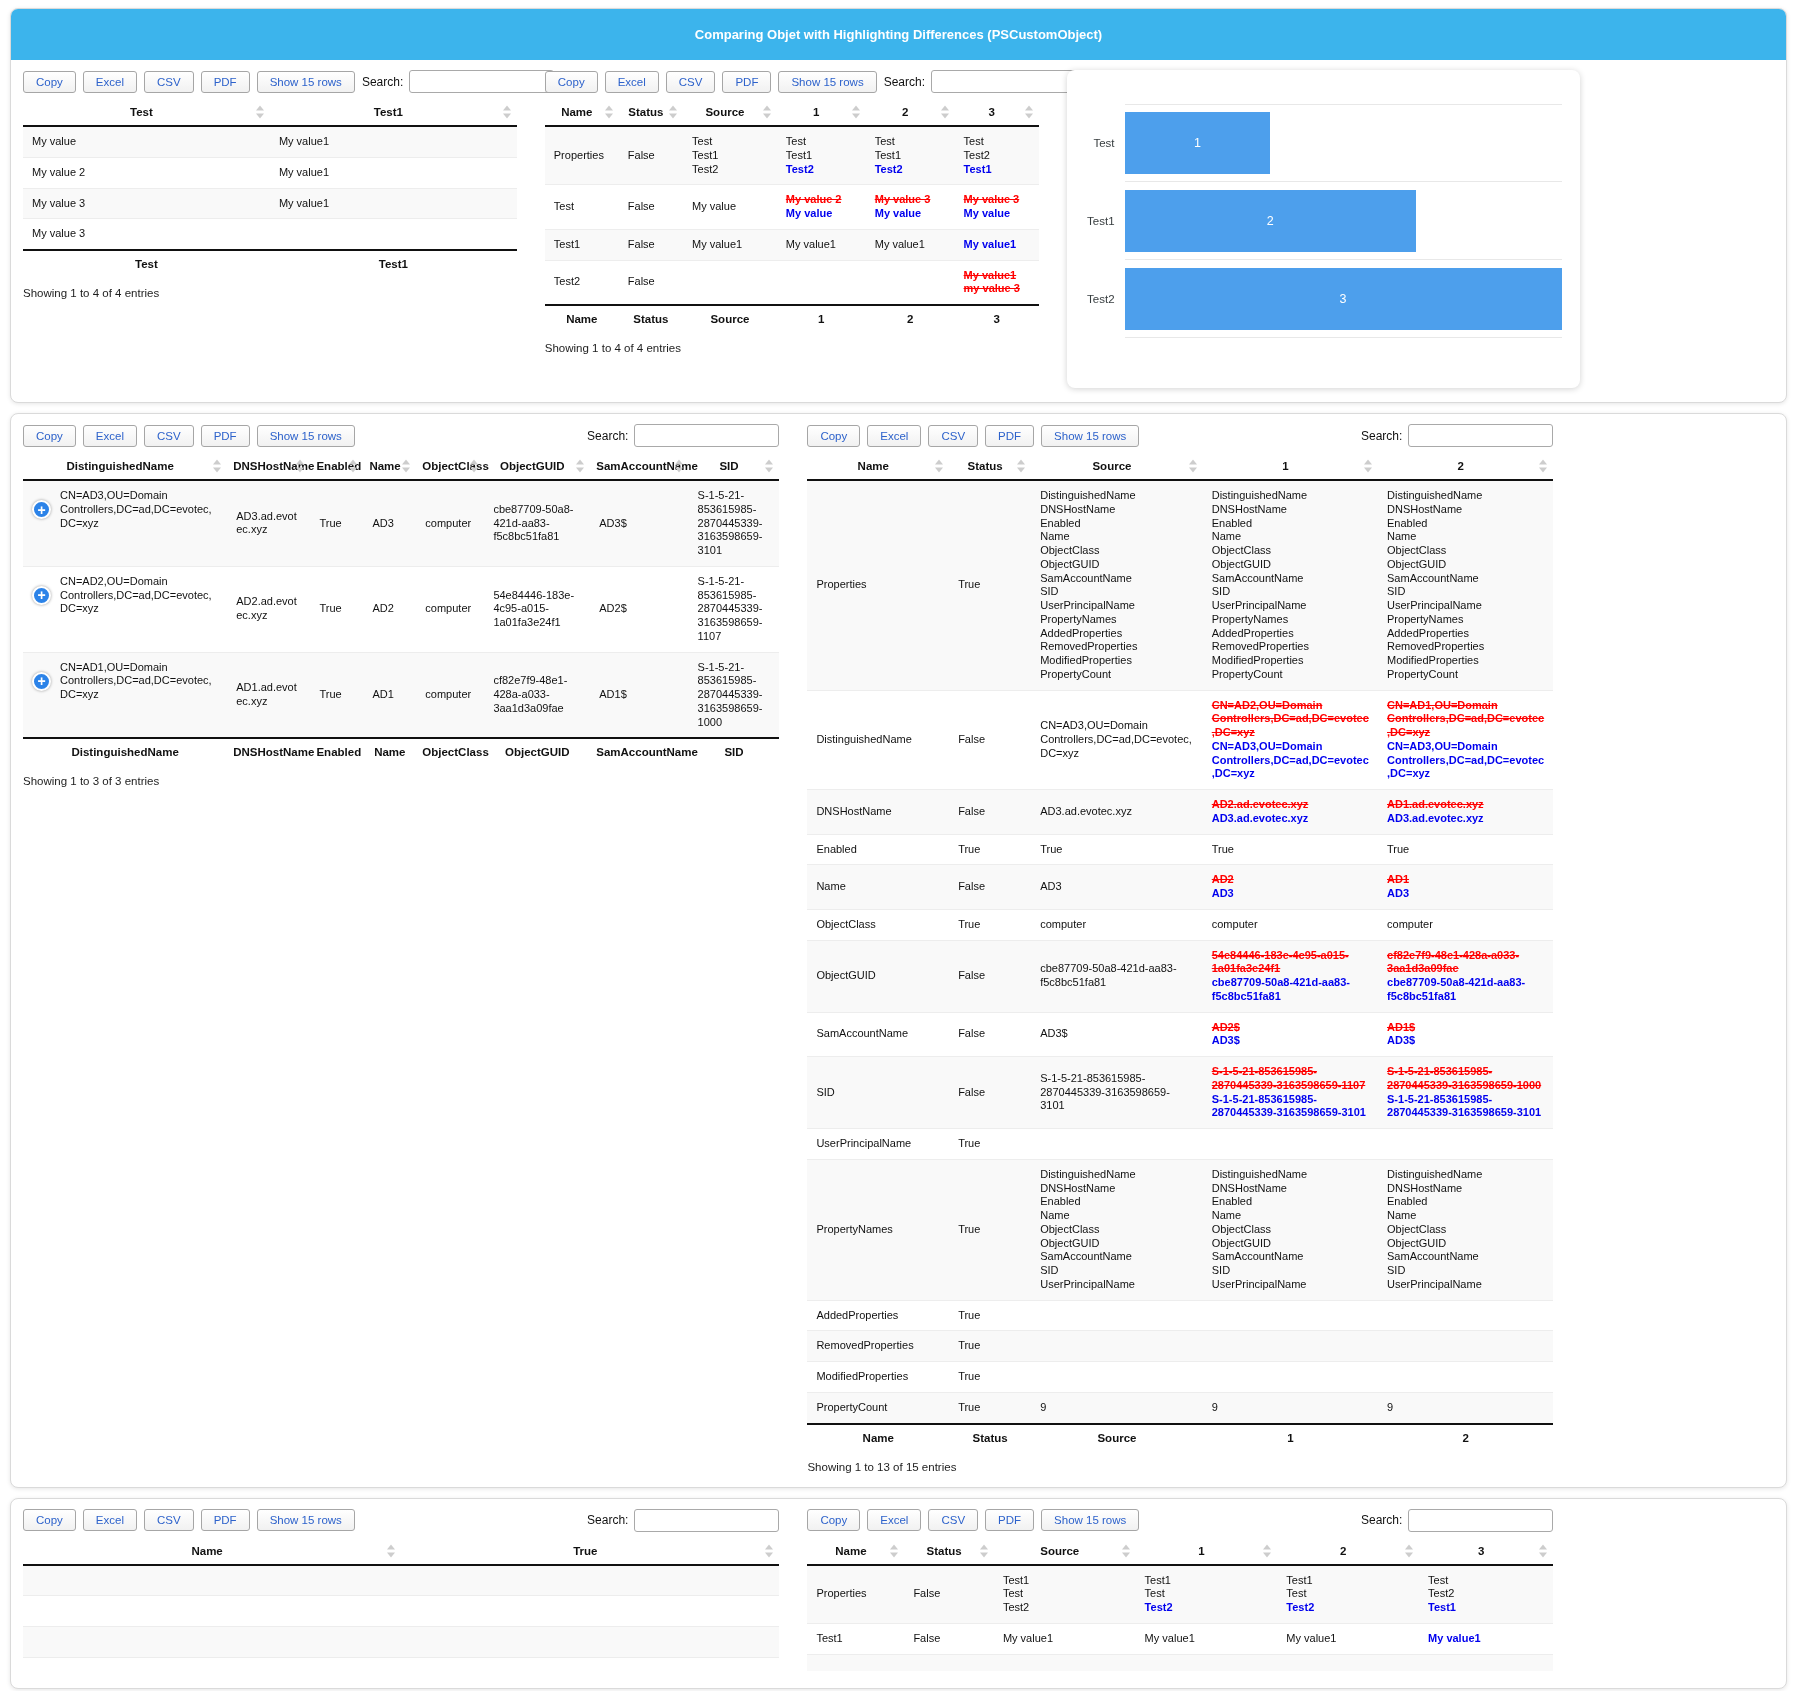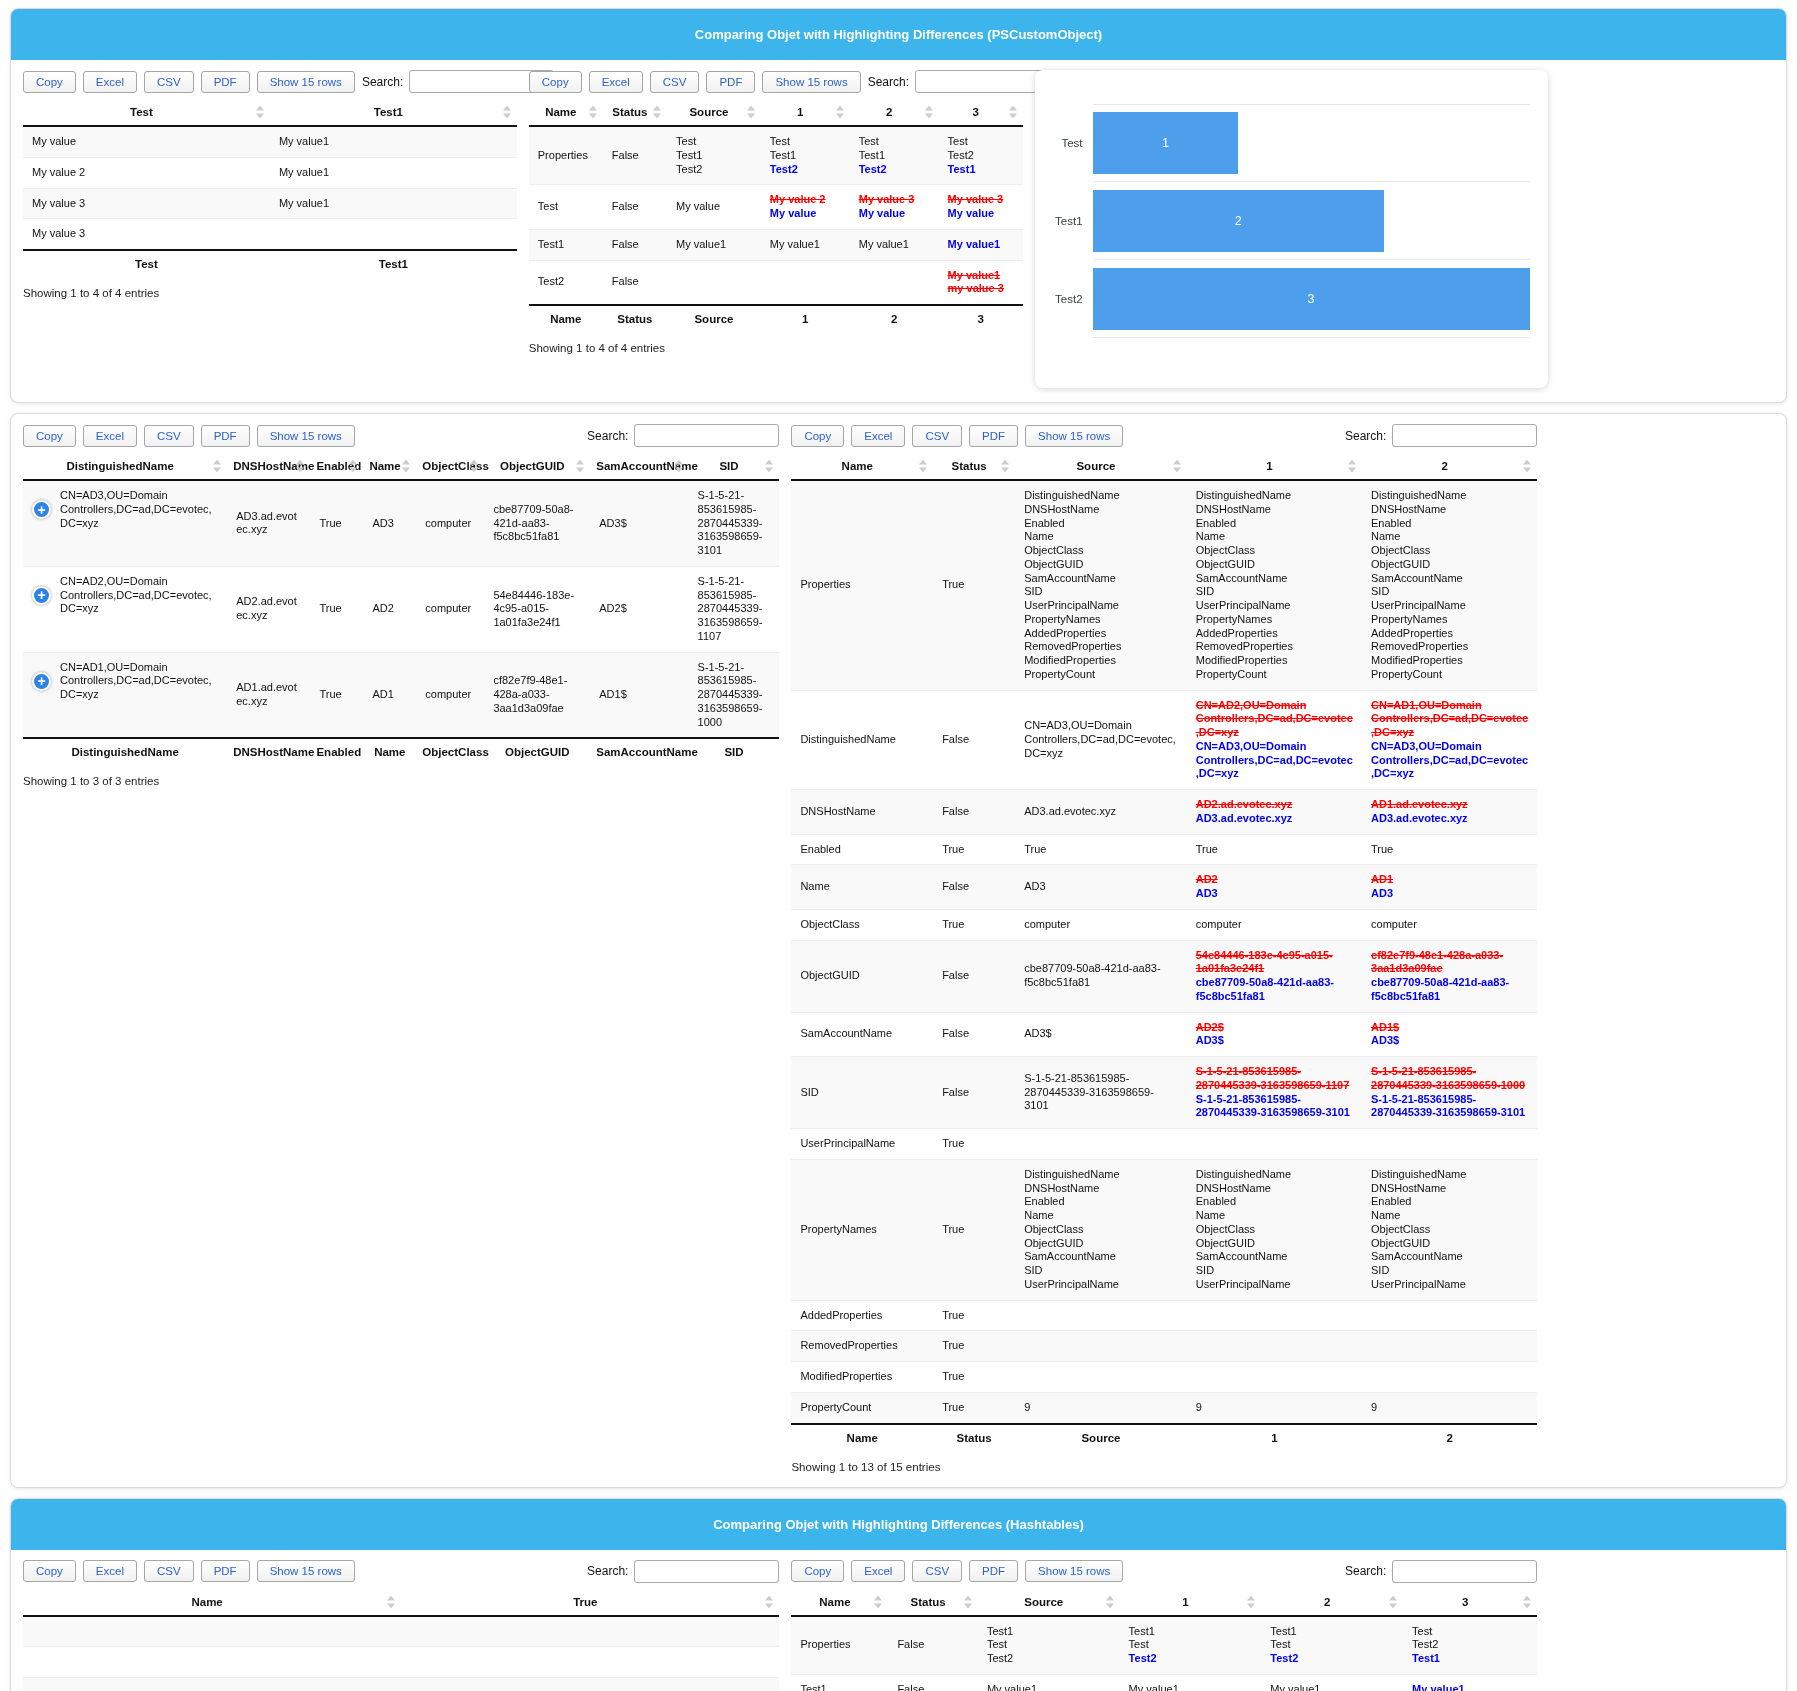--- a/index.html
+++ b/index.html
@@ -17,21 +17,21 @@
     width:1797px;
   }
   .section{
     border:1px solid #dadada; border-radius:8px; overflow:hidden;
     box-shadow:0 1px 4px rgba(0,0,0,.10); margin-bottom:10px; background:#fff;
   }
   .section-header{
     background:var(--header-bg); color:#fff; font-weight:bold; text-align:center;
     font-size:13px; padding:18px 0;
   }
-  .section-body{display:flex; gap:12px; padding:10px 12px 14px; align-items:flex-start;}
+  .section-body{display:flex; gap:28px; padding:10px 12px 14px; align-items:flex-start;}
   .panel{min-width:0;}
   
   .dt-toolbar{display:flex; justify-content:space-between; align-items:center; margin-bottom:6px;}
   .dt-buttons{display:flex;}
   .dt-btn{
     font-family:inherit; font-size:11.5px; color:var(--btn-text);
     background:linear-gradient(#ffffff,#f1f1f1); border:1px solid #a6a6a6; border-radius:3px;
     padding:4px 12px; margin-right:7px; cursor:pointer; white-space:nowrap;
   }
   .dt-search{display:flex; align-items:center; gap:6px; font-size:12px; color:#111;}
@@ -831,21 +831,20 @@
                 <th>1</th>
                 <th>2</th>
               </tr>
             </tfoot>
           </table>
           <div class="info">Showing 1 to 13 of 15 entries</div>
         </div>
       </div>
   </section>
   <section class="section">
-    <div class="section-header">Comparing Objet with Highlighting Differences (Hashtables)</div>
     <div class="section-body" id="s2">
         <div class="panel table-panel" style="flex: 0 0 43.2%; max-width: 43.2%;">
           <div class="dt-toolbar">
             <div class="dt-buttons">
               <button class="dt-btn">Copy</button>
               <button class="dt-btn">Excel</button>
               <button class="dt-btn">CSV</button>
               <button class="dt-btn">PDF</button>
               <button class="dt-btn">Show 15 rows</button>
             </div>

